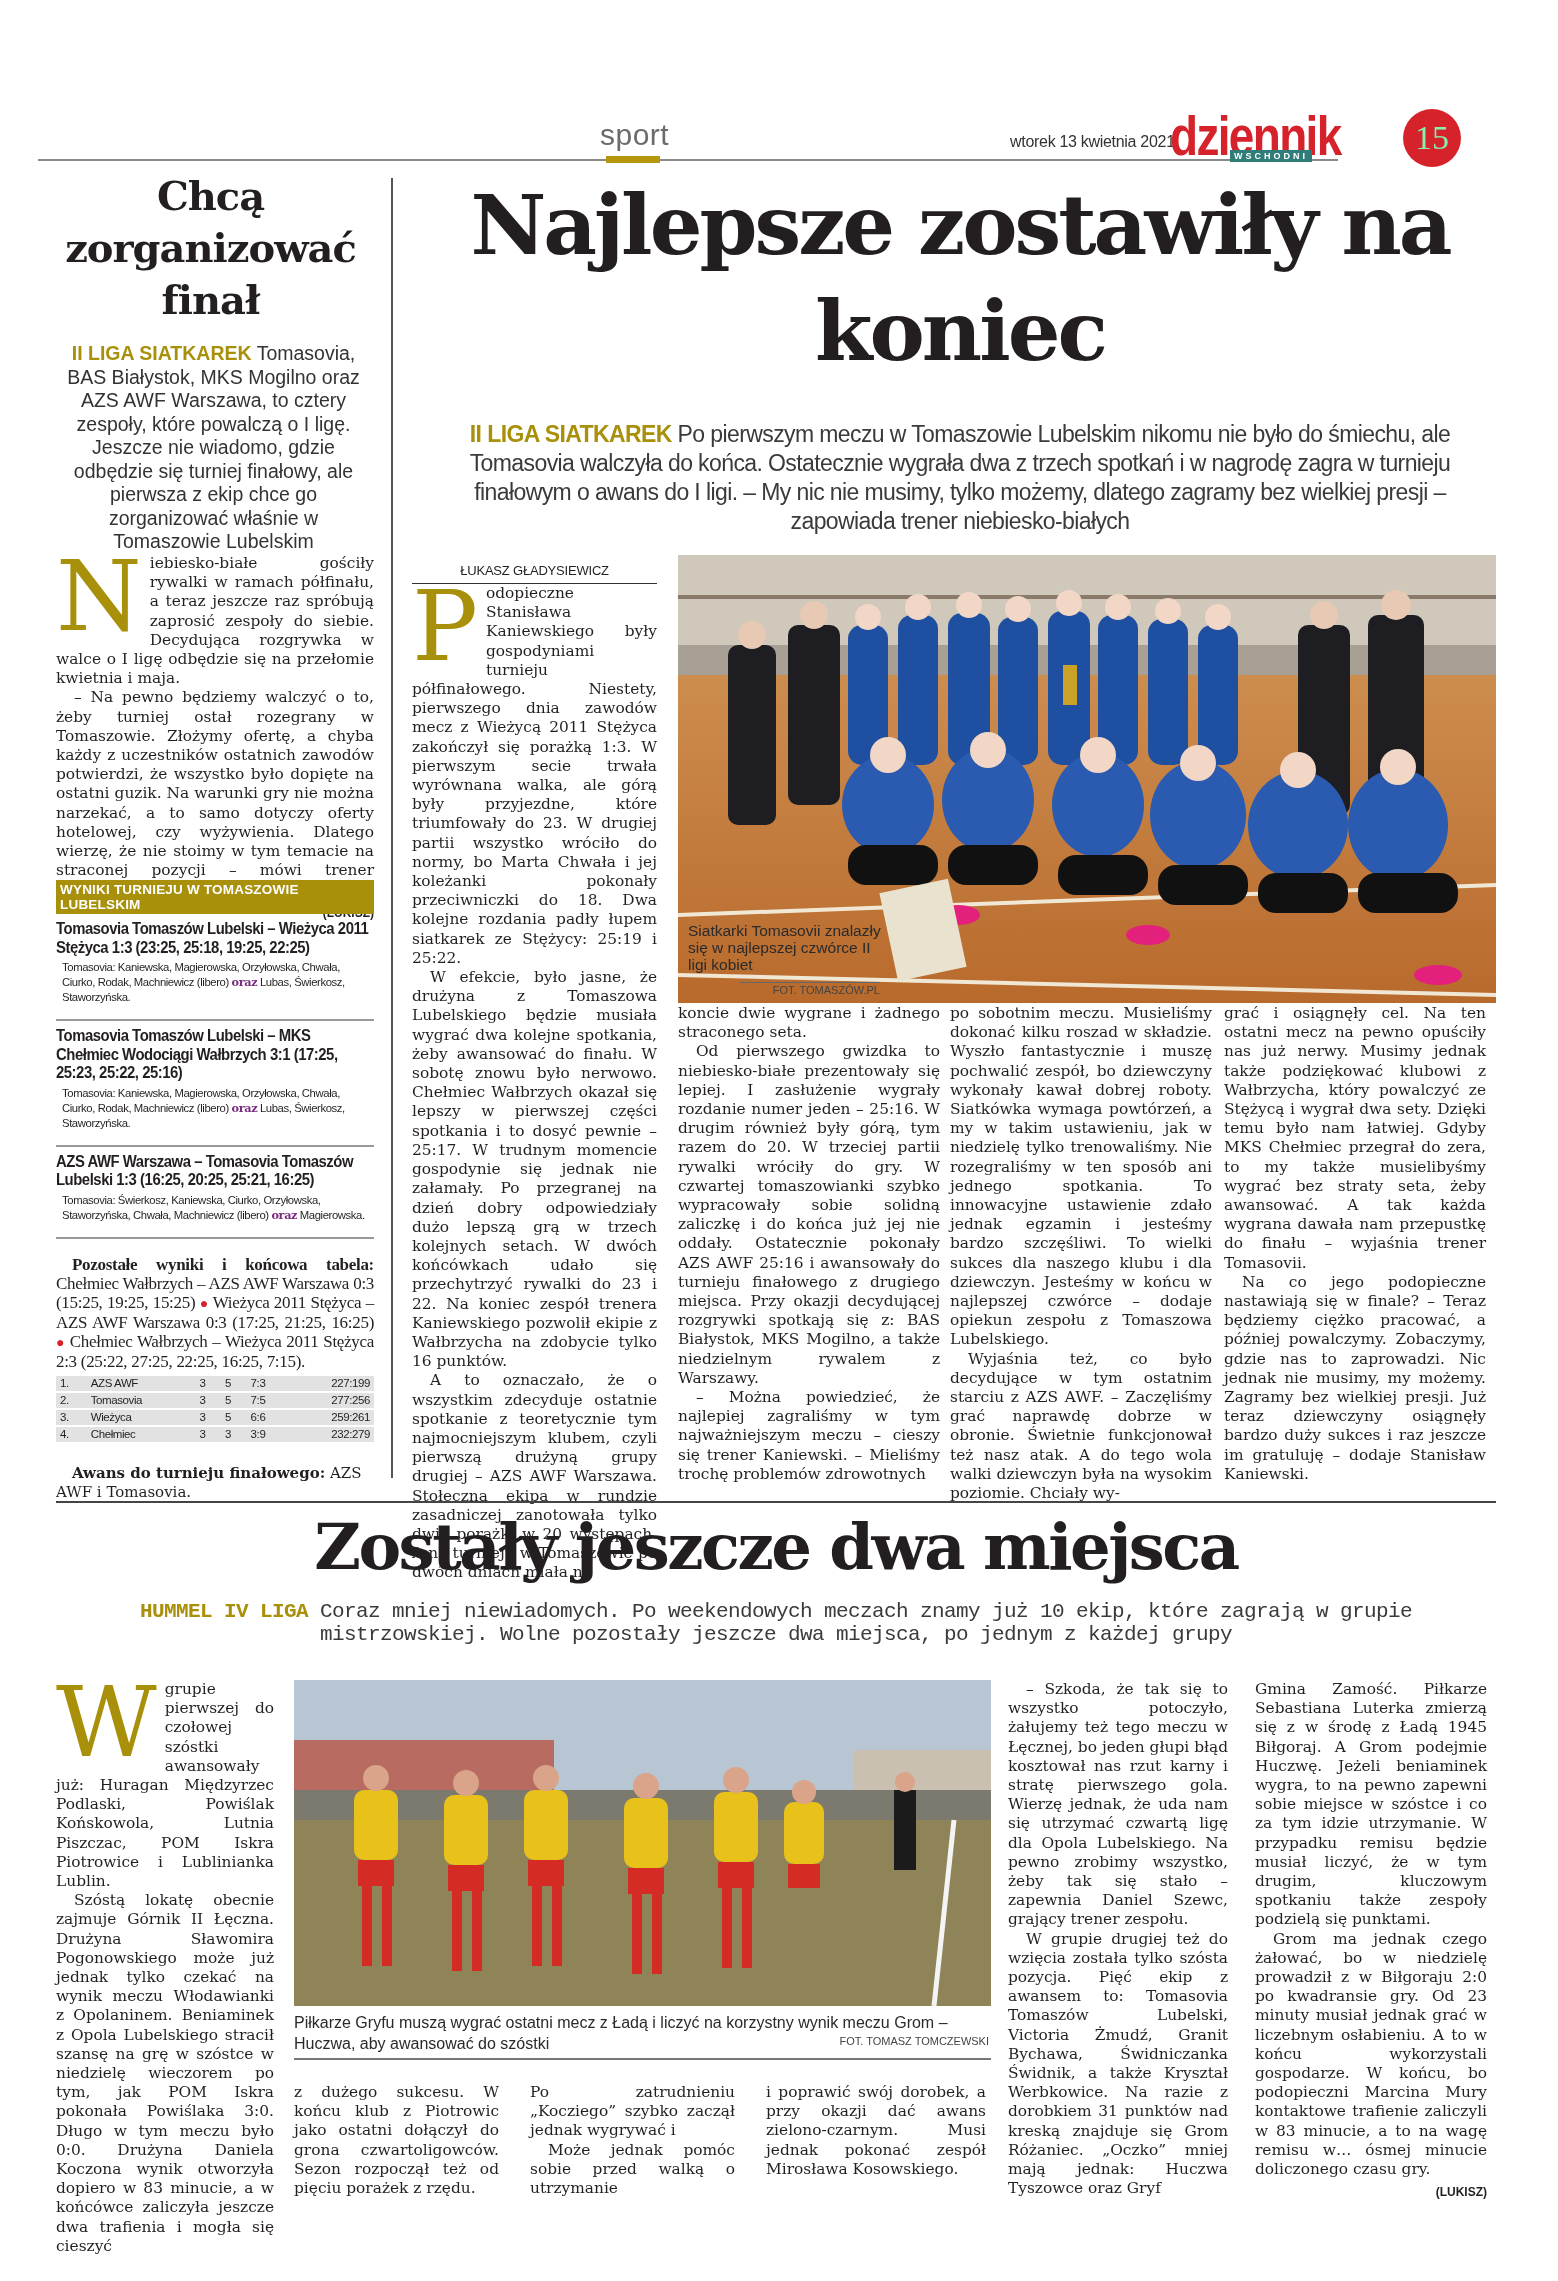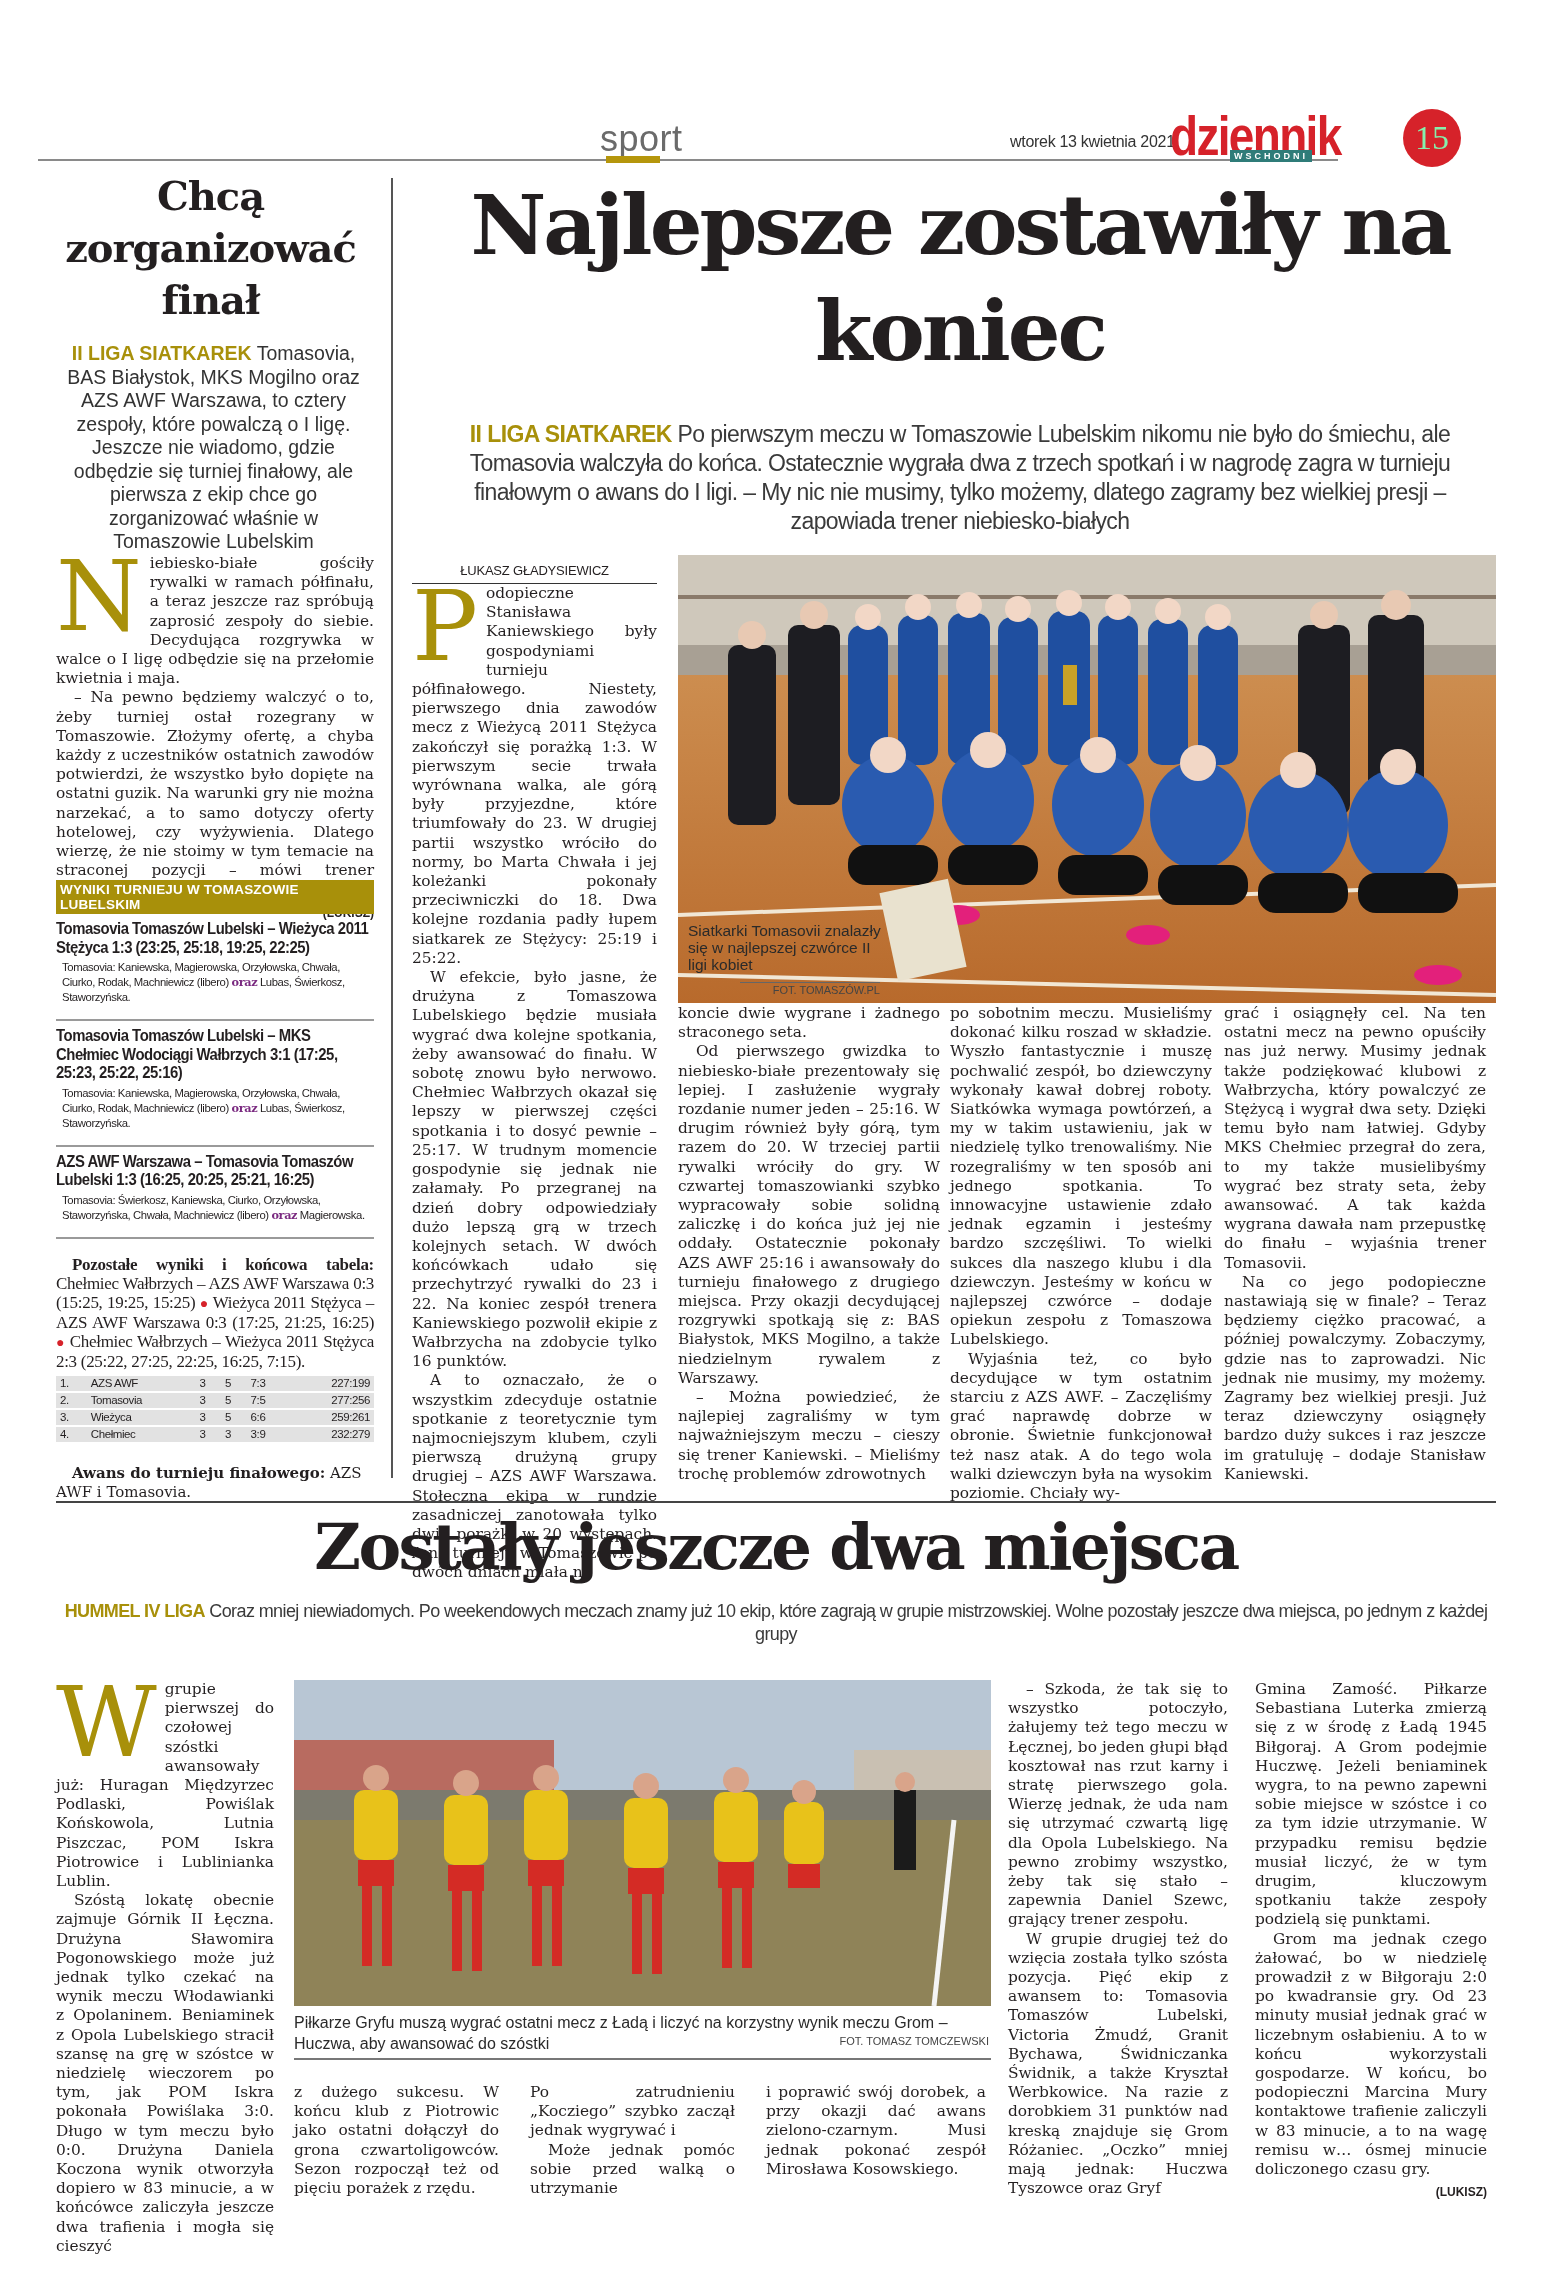--- a/index.html
+++ b/index.html
@@ -2,21 +2,21 @@
 <html><head>
 <meta charset="utf-8">
 <style>
   * { box-sizing: border-box; margin: 0; padding: 0; }
   html, body { width: 1558px; height: 2281px; background: #ffffff; overflow: hidden; }
   body { position: relative; font-family: "DejaVu Serif", serif; color: #231f20; }
 
   .abs { position: absolute; }
 
   
-  .section-label { left: 600px; top: 118px; font-family: "Liberation Sans", sans-serif; font-size: 36px; color: #6b6b6b; font-weight: 300; letter-spacing: 0.5px; }
+  .section-label { left: 600px; top: 118px; font-family: "Liberation Sans", sans-serif; font-size: 30px; color: #6b6b6b; font-weight: 300; letter-spacing: 0.5px; }
   .section-bar { left: 606px; top: 156px; width: 54px; height: 7px; background: #b5960c; }
   .header-rule { left: 38px; top: 159px; width: 1300px; height: 2px; background: #8a8a8a; }
   .header-date { left: 1010px; top: 133px; font-family: "Liberation Sans", sans-serif; font-size: 16px; color: #333; letter-spacing: -0.3px; }
   .logo { left: 1170px; top: 108px; width: 222px; height: 58px; }
   .logo-text { font-family: "Liberation Sans", sans-serif; font-weight: 700; font-size: 56px; color: #d6222a; letter-spacing: -2px; line-height: 56px; transform: scaleX(0.82); transform-origin: left top; display: inline-block; }
   .logo-sub { position: absolute; left: 60px; top: 42px; background: #2f7c79; color: #fff; font-family: "Liberation Sans", sans-serif; font-size: 9px; font-weight: 700; letter-spacing: 3px; padding: 1px 4px; }
   .page-num { left: 1403px; top: 109px; width: 58px; height: 58px; border-radius: 50%; background: #d6222a; color: #86efac; font-family: "Liberation Serif", serif; font-size: 34px; display: flex; align-items: center; justify-content: center; }
 
   
   .side-title { left: 38px; top: 170px; width: 345px; text-align: center; font-family: "DejaVu Serif", serif; font-weight: 700; font-size: 40px; line-height: 52px; letter-spacing: -1px; }
@@ -55,21 +55,21 @@
   .col-a { left: 412px; top: 584px; width: 245px; }
   .photo1 { left: 678px; top: 555px; width: 818px; height: 448px; overflow: hidden; background: #c47a3b; }
   .photo1-caption { left: 688px; top: 922px; width: 200px; font-family: "Liberation Sans", sans-serif; font-size: 15.5px; line-height: 17px; color: #2a2a2a; }
   .photo1-credit { left: 740px; top: 982px; font-family: "Liberation Sans", sans-serif; font-size: 11px; color: #444; border-top: 1.5px solid #666; padding-top: 1px; width: 140px; text-align: right; }
   .col-b { left: 678px; top: 1004px; width: 262px; }
   .col-c { left: 950px; top: 1004px; width: 262px; }
   .col-d { left: 1224px; top: 1004px; width: 262px; }
 
   
   .second-title { left: 56px; top: 1497px; width: 1440px; text-align: center; font-family: "DejaVu Serif", serif; font-weight: 700; font-size: 64px; line-height: 100px; letter-spacing: -2.5px; }
-  .second-lead { left: 56px; top: 1600px; width: 1440px; text-align: center; font-family: Liberation Sans, sans-serif; font-size: 18px; line-height: 23px; color: #3a3a3a; letter-spacing: -0.6px; }
+  .second-lead { left: 56px; top: 1600px; width: 1440px; text-align: center; font-family: Liberation Mono, monospace; font-size: 21px; line-height: 23px; color: #3a3a3a; letter-spacing: -0.6px; }
   .col-e { left: 56px; top: 1680px; width: 218px; }
   .photo2 { left: 294px; top: 1680px; width: 697px; height: 326px; overflow: hidden; }
   .photo2-caption { left: 294px; top: 2012px; width: 697px; font-family: "Liberation Sans", sans-serif; font-size: 16px; line-height: 21px; color: #2a2a2a; padding-bottom: 4px; border-bottom: 2px solid #777; }
   .photo2-credit { position: absolute; right: 2px; bottom: 6px; font-size: 11px; color: #444; }
   .col-f { left: 294px; top: 2083px; width: 205px; }
   .col-g { left: 530px; top: 2083px; width: 205px; }
   .col-h { left: 766px; top: 2083px; width: 220px; }
   .col-i { left: 1008px; top: 1680px; width: 220px; }
   .col-j { left: 1255px; top: 1680px; width: 232px; }
 </style>

